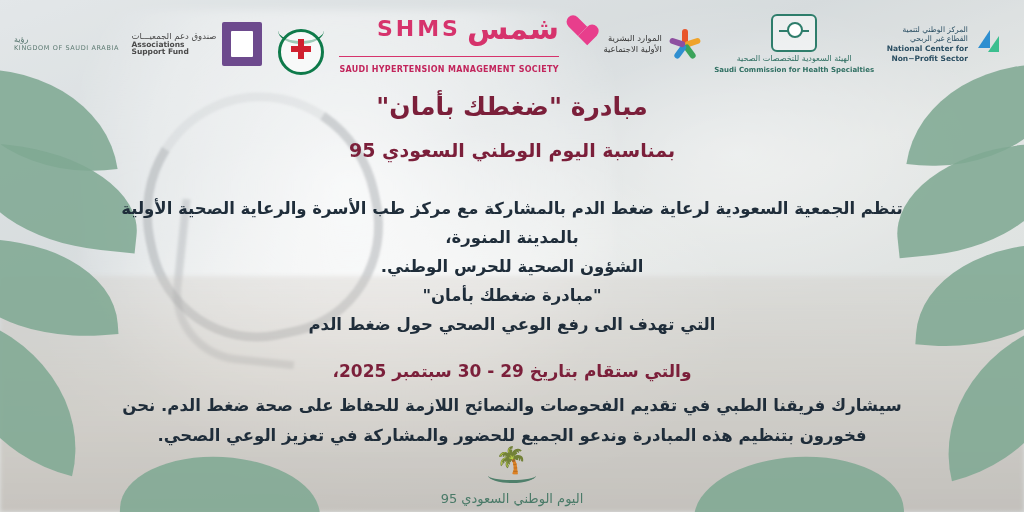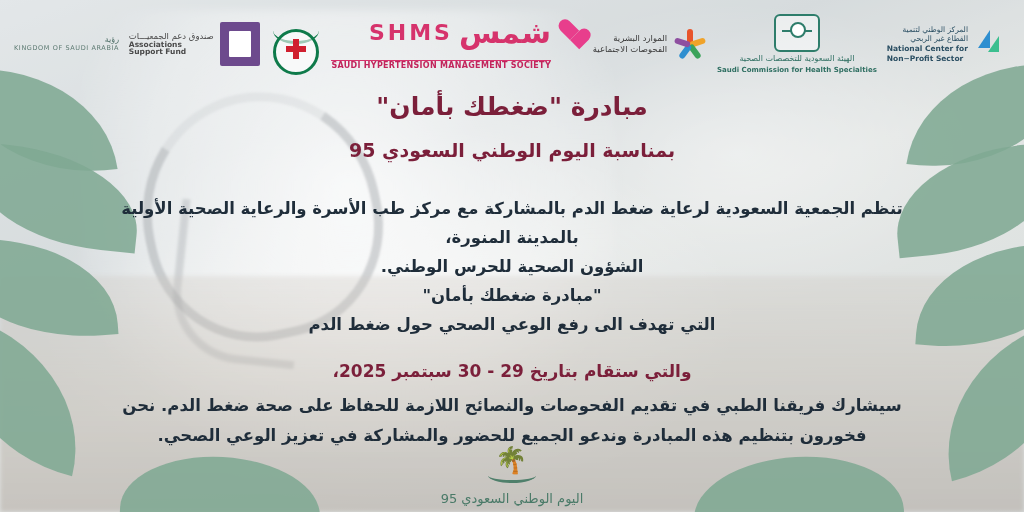--- a/index.html
+++ b/index.html
@@ -159,21 +159,21 @@
   
   .vision { gap: 4px; }
   .vision-num {
     font-size: 27px; font-weight: bold; color: #3f6f63;
     letter-spacing: -1px; line-height: 0.95; text-align: center;
   }
   .vision-en {
     font-size: 6.5px; color: #5d7a72; letter-spacing: 0.6px; text-align: center;
   }
   .vision-top {
-    font-size: 8px; color: #4f6f68; text-align: right; letter-spacing: 2px;
+    font-size: 8px; color: #4f6f68; text-align: left; letter-spacing: 2px;
   }
 
   
   .asf-mark {
     width: 40px; height: 44px;
     background: #6d4a8d;
     position: relative;
     border-radius: 2px;
   }
   .asf-mark:after {
@@ -224,21 +224,21 @@
   .shms { gap: 4px; align-items: flex-start; }
   .shms-ar {
     font-size: 30px; font-weight: bold; color: #d6336c;
     line-height: 1; letter-spacing: -1px;
   }
   .shms-lat {
     font-size: 22px; font-weight: bold; color: #d6336c; letter-spacing: 3px; line-height: 1;
   }
   .shms-sub {
     font-size: 8px; color: #c2255c; letter-spacing: 0.3px; font-weight: bold;
-    border-top: 1px solid #d6336c; padding-top: 1px; margin-top: 12px;
+    border-top: 1px solid #d6336c; padding-top: 9px; margin-top: 12px;
   }
   .shms-heart {
     width: 26px; height: 24px; position: relative; margin-left: 2px;
   }
   .shms-heart:before, .shms-heart:after {
     content: ""; position: absolute; top: 2px; width: 13px; height: 20px;
     background: #e83e8c; border-radius: 13px 13px 0 0;
   }
   .shms-heart:before { left: 13px; transform: rotate(-45deg); transform-origin: 0 100%; }
   .shms-heart:after { left: 13px; transform: rotate(45deg); transform-origin: 0 100%; }
@@ -283,21 +283,21 @@
     width: 36px; height: 36px;
     position: relative;
   }
   .ncnp-mark i {
     position: absolute;
     display: block;
     width: 0; height: 0;
     border-style: solid;
   }
   .ncnp-ar { font-size: 7.5px; color: #2b4f63; text-align: right; line-height: 1.3; }
-  .ncnp-en { font-size: 7.5px; color: #2b4f63; text-align: left; font-weight: bold; line-height: 1.3; }
+  .ncnp-en { font-size: 7.5px; color: #2b4f63; text-align: right; font-weight: bold; line-height: 1.3; }
 
   
   .content {
     position: absolute;
     left: 95px; right: 95px;
     top: 86px;
     text-align: center;
     direction: rtl;
     color: #22313f;
   }
@@ -426,21 +426,21 @@
           <span class="shms-ar">شمس</span>
         </div>
         <div class="shms-sub">SAUDI HYPERTENSION MANAGEMENT SOCIETY</div>
       </div>
       <div class="shms-heart"></div>
     </div>
 
     <div class="logo">
       <div class="logo-text">
         <div class="hrsd-ar">الموارد البشرية</div>
-        <div class="hrsd-ar">الفحوصات الاجتماعية</div>
+        <div class="hrsd-ar">الأولية الاجتماعية</div>
       </div>
       <div class="hrsd-mark">
         <span style="background:#e8552b;transform:rotate(0deg)"></span>
         <span style="background:#f0a32a;transform:rotate(72deg)"></span>
         <span style="background:#3ba35a;transform:rotate(144deg)"></span>
         <span style="background:#2f8fd0;transform:rotate(216deg)"></span>
         <span style="background:#8e4fa0;transform:rotate(288deg)"></span>
       </div>
     </div>
 

